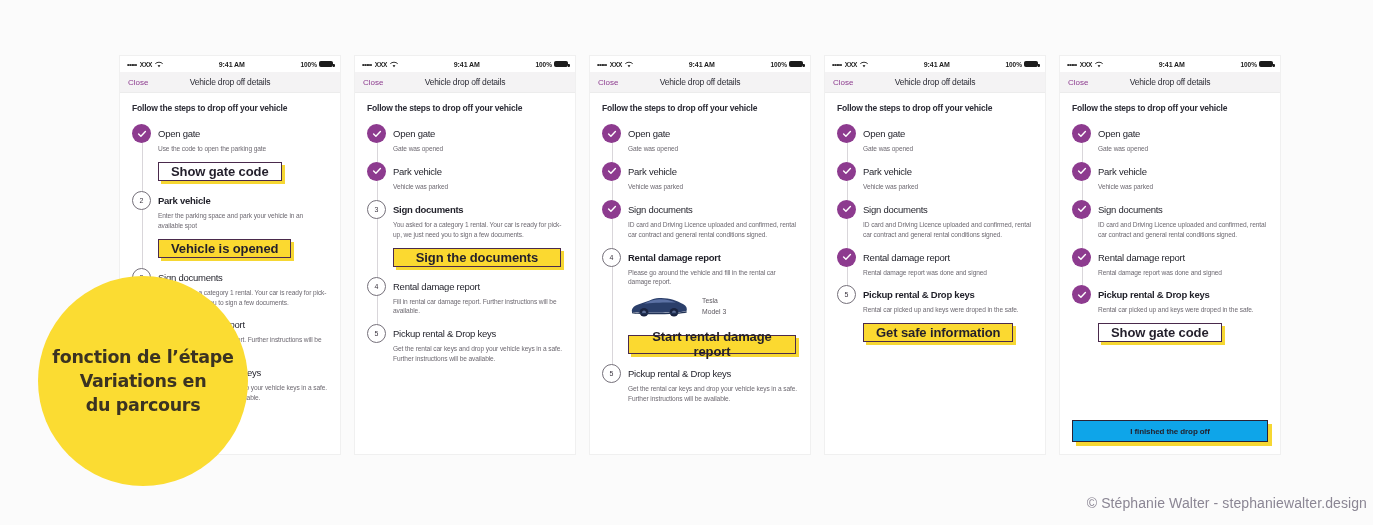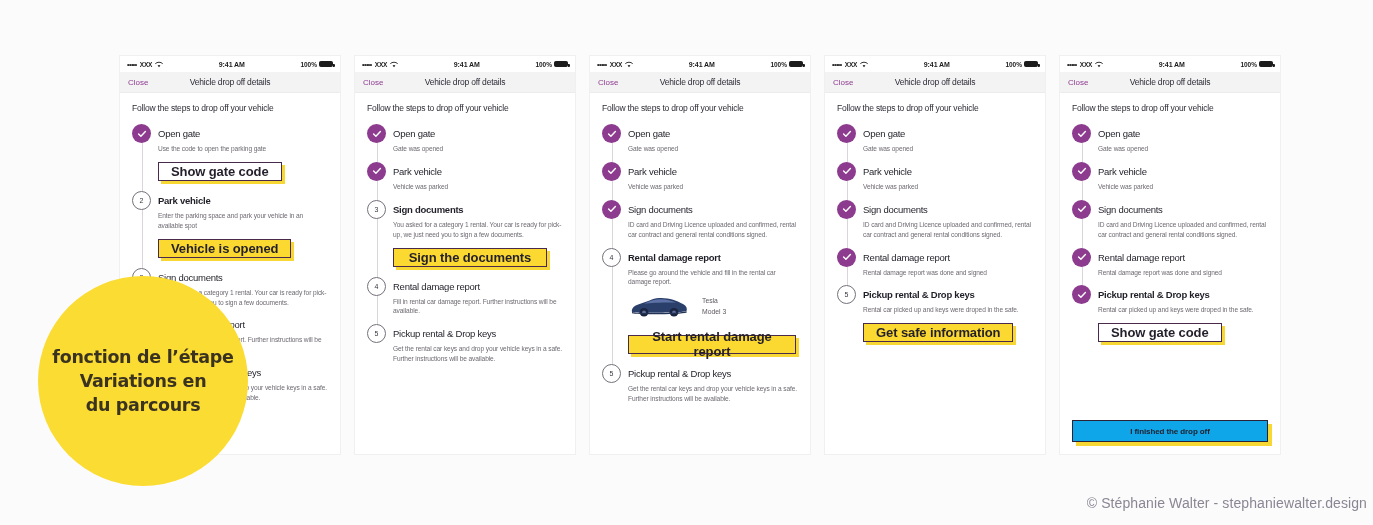--- a/index.html
+++ b/index.html
@@ -86,20 +86,21 @@
     pointer-events: none;
   }
 
   
   .pbody { padding: 10px 12px 0 12px; position: relative; }
   .intro {
     font-size: 8.5px;
     color: #2c2c36;
     margin-bottom: 11px;
     letter-spacing: -0.2px;
+    font-weight: bold;
   }
 
   .steps { position: relative; }
   .step { position: relative; padding-left: 26px; padding-bottom: 8px; }
   .step:last-child { padding-bottom: 0; }
 
   
   .step .line {
     position: absolute;
     left: 9.5px; top: 17px; bottom: -2px;
@@ -160,21 +161,21 @@
   .btn.ghost {
     background: #ffffff;
     border: 1px solid #4a2a4c;
     color: #231f2b;
   }
   .btn.solid {
     background: #fbd930;
     border: 1px solid #4a2a4c;
     color: #231f2b;
   }
-  .btn.wide { width: 154px; }
+  .btn.wide { width: 168px; }
   .btn.wider { width: 168px; }
 
   .btn.cta {
     width: 196px;
     height: 22px;
     font-size: 8px;
     background: #0ea5e9;
     border: 1px solid #2b2233;
     color: #231f2b;
     box-shadow: 4px 4px 0 0 #f6d733;

